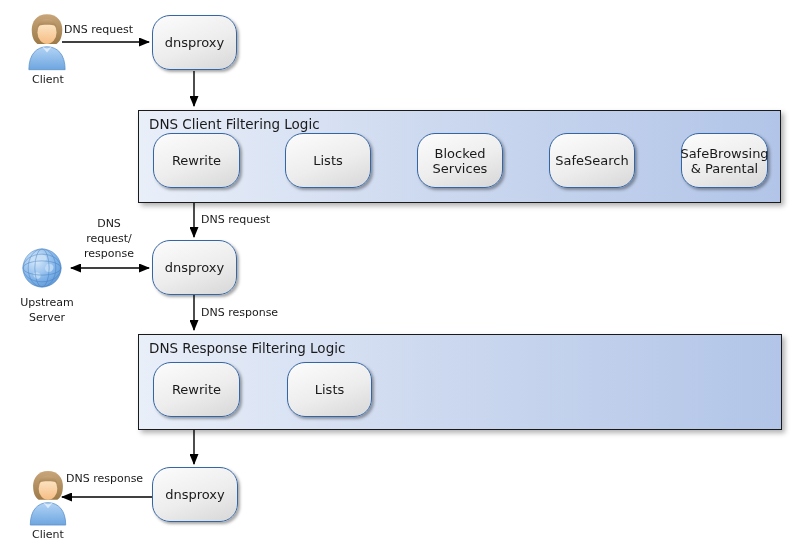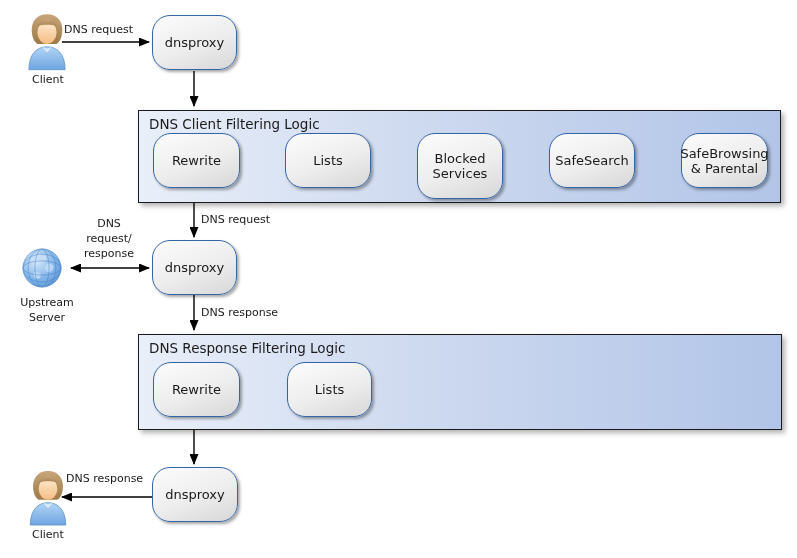--- a/index.html
+++ b/index.html
@@ -91,21 +91,21 @@
 
   <div class="container-box" style="left:138px;top:110px;width:643px;height:93px;">
     <div class="container-title">DNS Client Filtering Logic</div>
   </div>
   <div class="node" style="left:153px;top:133px;width:87px;height:55px;">
     <span>Rewrite</span>
   </div>
   <div class="node" style="left:285px;top:133px;width:86px;height:55px;">
     <span>Lists</span>
   </div>
-  <div class="node" style="left:417px;top:133px;width:86px;height:66px;">
+  <div class="node" style="left:417px;top:133px;width:86px;height:55px;">
     <span>Blocked Services</span>
   </div>
   <div class="node" style="left:681px;top:133px;width:87px;height:55px;">
     <span>SafeBrowsing &amp; Parental</span>
   </div>
   <div class="node" style="left:549px;top:133px;width:86px;height:55px;">
     <span>SafeSearch</span>
   </div>
 
   <div class="lbl" style="left:201px;top:212px;">DNS request</div>

